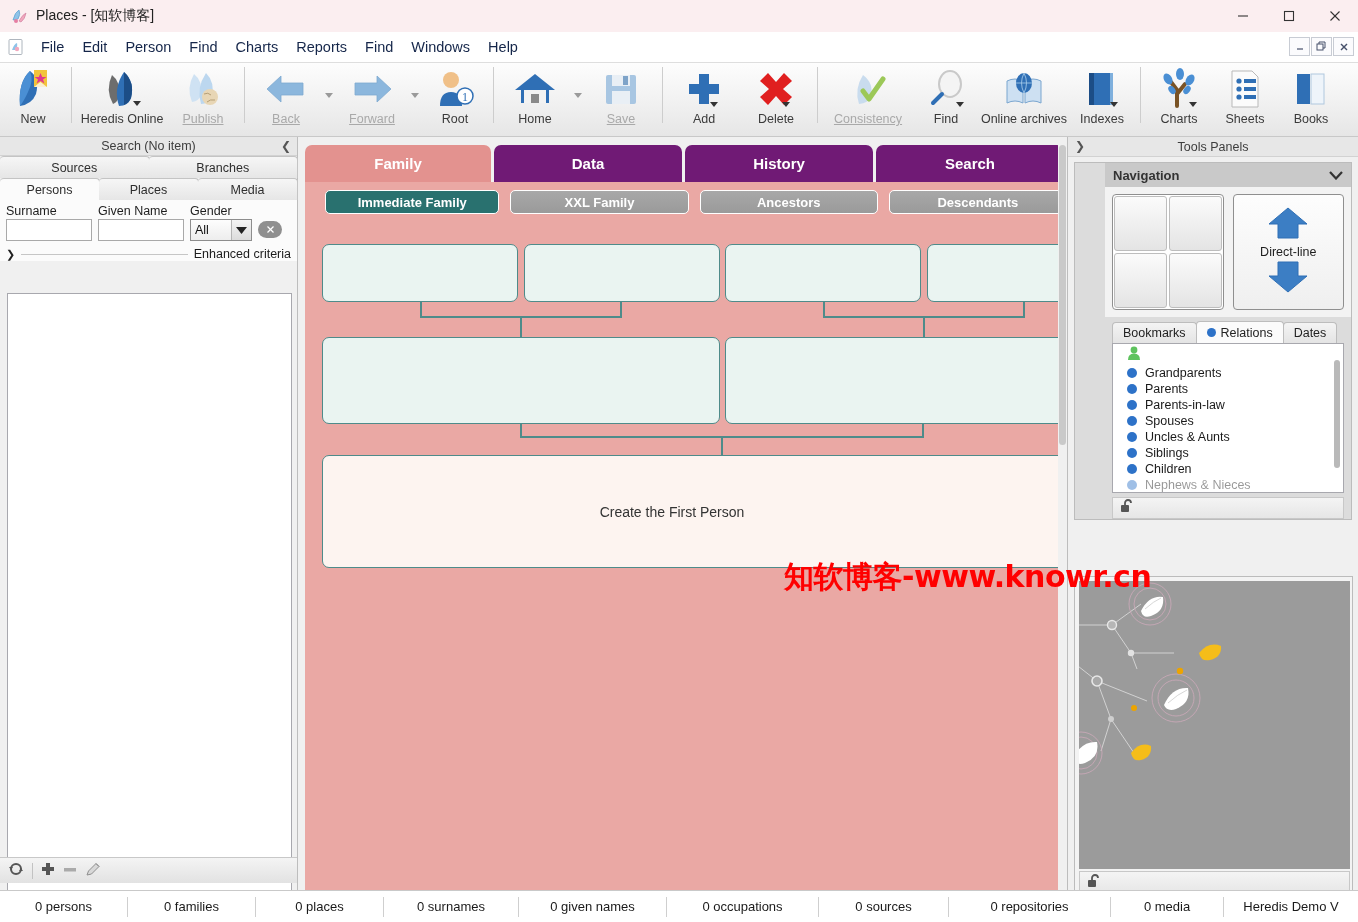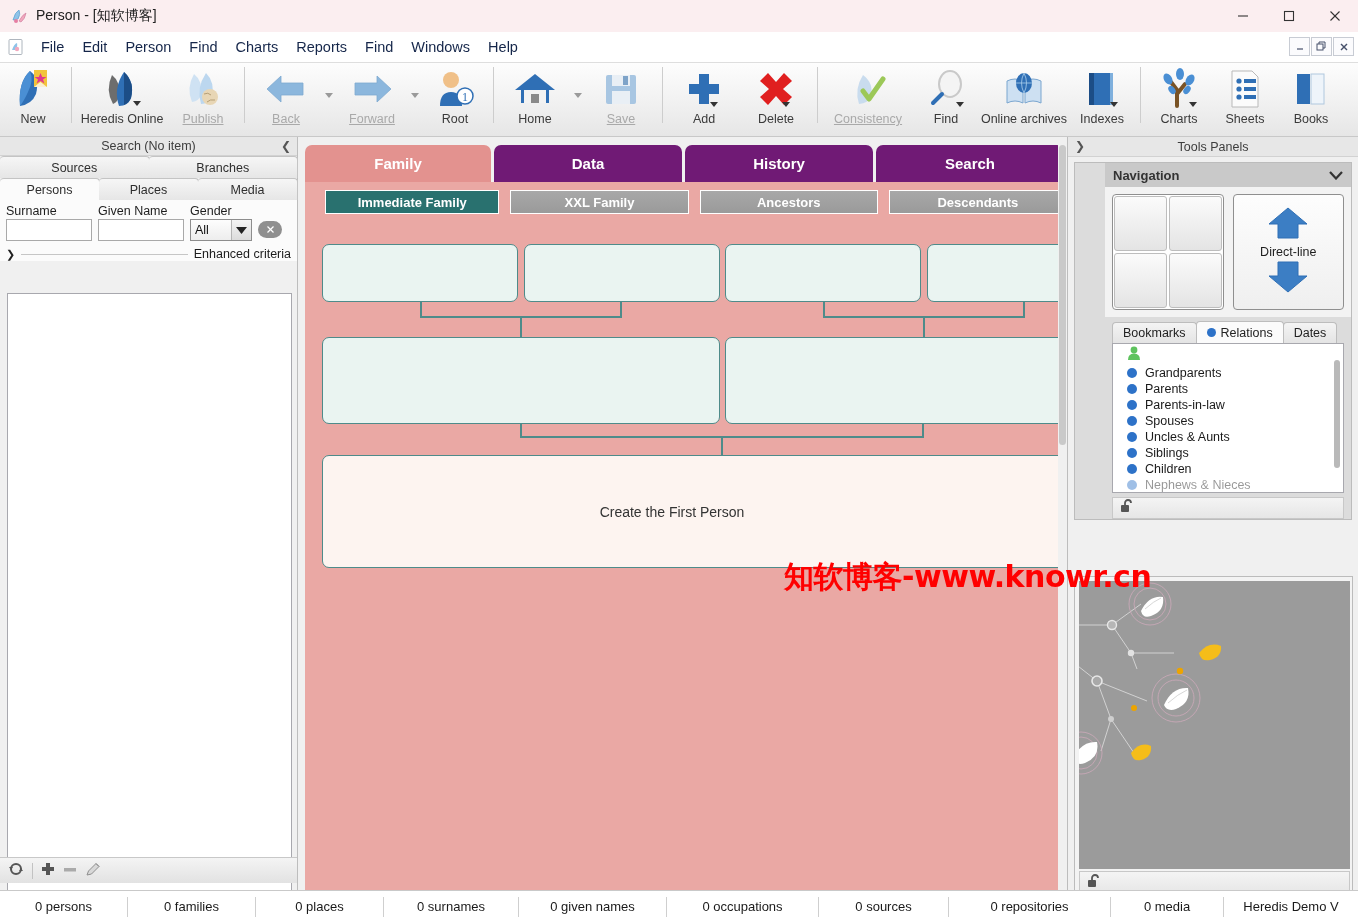--- a/index.html
+++ b/index.html
@@ -164,21 +164,21 @@
     height: 37px; display: flex; align-items: center; justify-content: center;
     border-radius: 7px 7px 0 0; color: #ffffff; font-size: 15px; font-weight: bold;
     background: #701a75;
   }
   .maintab.active { background: #e3928f; }
   .tabstrip {
     position: absolute; left: 6px; top: 45px; width: 762px; height: 40px;
     background: #eaa8a4; display: flex; align-items: center; padding-left: 20px; gap: 11px;
   }
   .subtab {
-    height: 24px; border-radius: 0; display: flex; align-items: center; justify-content: center;
+    height: 24px; border-radius: 5px; display: flex; align-items: center; justify-content: center;
     font-size: 13px; font-weight: bold; color: #ffffff;
     background: linear-gradient(to bottom,#a8a8a8,#9a9a9a);
     border: 1px solid #ffffff;
   }
   .subtab.active { background: #29716f; border-color: #ffffff; }
   .treearea {
     position: absolute; left: 6px; top: 85px; width: 762px; height: 672px;
     background: #eaa8a4; overflow: hidden;
   }
   .pcard {
@@ -293,21 +293,21 @@
 <div class="app">
 
   <div class="titlebar">
     <div class="app-icon">
       <svg width="18" height="18" viewBox="0 0 18 18">
         <path d="M3 13 Q5 5 9 3 Q11 7 8 12 Z" fill="#8fc3e8" stroke="#5b9fd0" stroke-width="0.7"></path>
         <path d="M9 14 Q13 7 16 6 Q15 12 11 15 Z" fill="#f2a8bd" stroke="#d07fa0" stroke-width="0.7"></path>
         <circle cx="6" cy="14" r="2" fill="#e57fa3"></circle>
       </svg>
     </div>
-    <div class="title-text">Person - [知软博客]</div>
+    <div class="title-text">Places - [知软博客]</div>
     <div class="winbtns">
       <div class="winbtn">
         <svg width="12" height="12" viewBox="0 0 12 12">
             <line x1="1" y1="6" x2="11" y2="6" stroke="#333" stroke-width="1.1"></line>
           </svg>
       </div>
       <div class="winbtn">
         <svg width="12" height="12" viewBox="0 0 12 12">
             <rect x="1.5" y="1.5" width="9" height="9" fill="none" stroke="#333" stroke-width="1.1"></rect>
           </svg>

